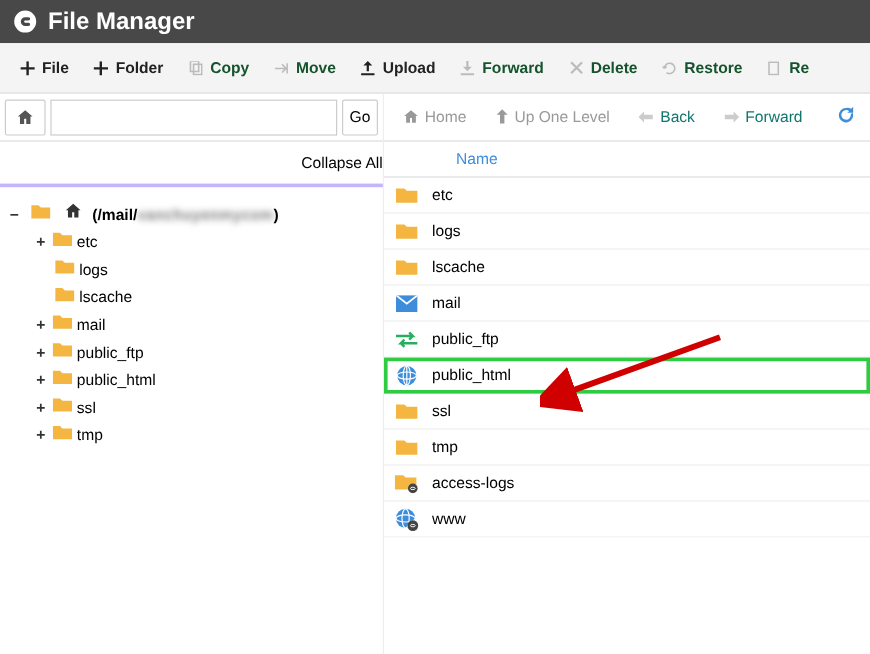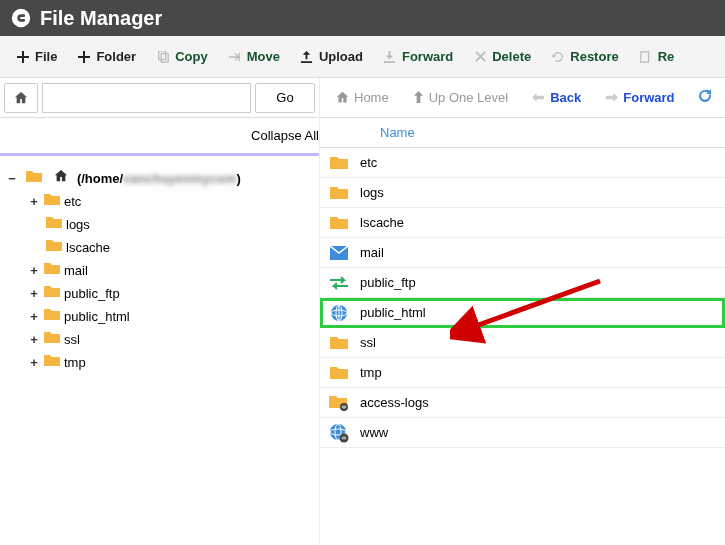--- a/index.html
+++ b/index.html
@@ -10,32 +10,32 @@
   .toolbar { background: #f4f4f4; border-bottom: 1px solid #ddd; height: 42px; display: flex; align-items: center; padding: 0 6px; }
   .tbtn { padding: 6px 10px; color: #555; display: flex; align-items: center; gap: 5px; cursor: pointer; font-weight: bold; }
   .tbtn.black { color: #222; }
   .tbtn.disabled { color: #14532d; }
   .tbtn .ico { width: 14px; height: 14px; display: inline-flex; align-items: center; justify-content: center; }
   .main { display: flex; height: calc(545px - 36px - 42px); }
   .left { width: 320px; border-right: 1px solid #eee; display: flex; flex-direction: column; }
   .pathbar { display: flex; border-bottom: 1px solid #ddd; height: 40px; align-items: center; padding: 4px; gap: 4px; }
   .home-btn { width: 34px; height: 30px; border: 1px solid #ccc; border-radius: 2px; display: flex; align-items: center; justify-content: center; cursor: pointer; }
   .path-input { flex: 1; height: 30px; border: 1px solid #ccc; padding: 0 6px; }
-  .go-btn { width: 60px; height: 30px; border: 1px solid #ccc; border-radius: 2px; background: #fff; cursor: pointer; }
+  .go-btn { width: 30px; height: 30px; border: 1px solid #ccc; border-radius: 2px; background: #fff; cursor: pointer; }
   .collapse-all { text-align: right; padding: 10px 0; border-bottom: 3px solid #c4b5fd; cursor: pointer; }
   .tree { padding: 10px 6px; overflow: auto; }
   .tree-node { padding: 3px 0; white-space: nowrap; }
   .exp { display: inline-block; width: 12px; color: #333; font-weight: bold; cursor: pointer; text-align: center; }
   .folder-ico { display: inline-flex; width: 16px; height: 14px; margin: 0 4px; align-items: center; justify-content: center; }
   .cpanel-tree-label { display: inline; }
   .blurred { color: transparent; text-shadow: 0 0 5px rgba(0,0,0,0.5); }
   .right { flex: 1; display: flex; flex-direction: column; position: relative; }
   .navbar { height: 40px; border-bottom: 1px solid #ddd; display: flex; align-items: center; padding: 0 6px; gap: 4px; }
   .navbtn { padding: 6px 10px; color: #999; display: flex; align-items: center; gap: 5px; cursor: pointer; }
-  .navbtn.disabled { color: #1d4ed8; font-weight: bold; }
+  .navbtn.disabled { color: #0f766e; }
   .reload { margin-left: auto; color: #3e8ddd; cursor: pointer; padding: 6px; }
   .list-header { height: 30px; border-bottom: 1px solid #ddd; display: flex; align-items: center; padding-left: 60px; color: #3e8ddd; }
   .rows { overflow: auto; position: relative; }
   .row { height: 30px; border-bottom: 1px solid #eee; display: flex; align-items: center; padding-left: 8px; gap: 10px; cursor: pointer; }
   .row .file-ico { width: 22px; display: flex; justify-content: center; }
   .row.highlighted { outline: 3px solid #2ecc40; outline-offset: -3px; }
   .arrow-overlay { position: absolute; pointer-events: none; }
 </style>
 </head>
 <body>
@@ -145,21 +145,21 @@
             <svg viewBox="0 0 16 14" width="16" height="14">
               <path d="M0 2h6l2 2h8v9H0z" fill="#f4b641"></path>
             </svg>
           </span>
         <span class="folder-ico">
             <svg viewBox="0 0 16 16" width="14" height="14">
               <path d="M8 1L1 7h2v7h4V9h2v5h4V7h2z" fill="#333"></path>
             </svg>
           </span>
         <span class="cpanel-tree-label">
-          <b><span>(/home/</span><span class="blurred">vanchuyenmycom</span><span>)</span></b>
+          <b><span>(/mail/</span><span class="blurred">vanchuyenmycom</span><span>)</span></b>
         </span>
       </div>
       <div id="tree-children">
           <div class="tree-node" style="padding-left: 22px;"><span class="exp">+</span><span class="folder-ico">
               <svg viewBox="0 0 16 14" width="16" height="14">
                 <path d="M0 2h6l2 2h8v9H0z" fill="#f4b641"></path>
               </svg>
             </span><span>etc</span></div>
           <div class="tree-node" style="padding-left: 36px;"><span class="folder-ico">
               <svg viewBox="0 0 16 14" width="16" height="14">

